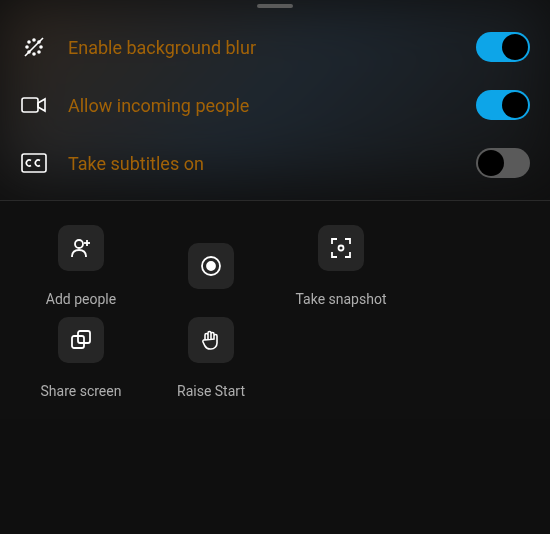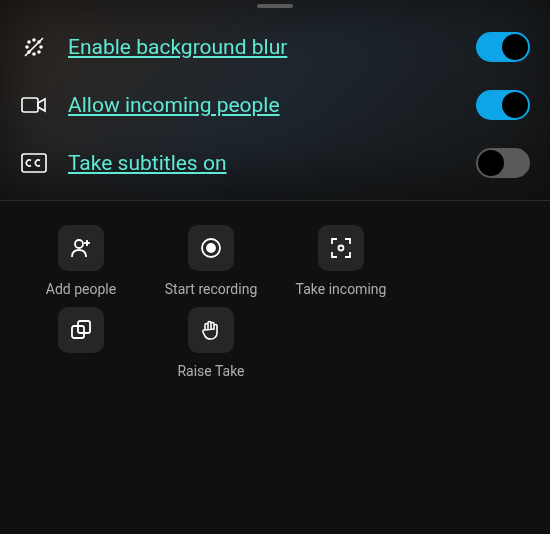--- a/index.html
+++ b/index.html
@@ -26,23 +26,22 @@
       padding:14px 20px; gap:20px;
       cursor:pointer;
     }
     .row .icon-slot {
       width:28px; height:24px;
       display:flex; align-items:center; justify-content:center;
       flex-shrink:0;
     }
     .row .label {
       flex:1;
-      font-size:21px; font-weight:400;
-      color:#5eead4;
-      text-decoration:underline;
+      font-size:18px; font-weight:400;
+      color:#a16207;
     }
     .toggle {
       width:54px; height:30px; border-radius:15px;
       position:relative; flex-shrink:0;
     }
     .toggle .knob {
       width:26px; height:26px; border-radius:13px;
       background:#000; position:absolute; top:2px;
     }
     .toggle.on { background:#0da5e8; }
@@ -54,21 +53,21 @@
     }
     .actions {
       background:#101010;
       padding:24px 16px 20px 16px;
       display:flex; flex-wrap:wrap;
       gap:10px 0;
     }
     .action {
       width:130px;
       display:flex; flex-direction:column; align-items:center;
-      gap:10px; cursor:pointer;
+      gap:20px; cursor:pointer;justify-content:center;
     }
     .action .tile {
       width:46px; height:46px; border-radius:10px;
       background:#262626;
       display:flex; align-items:center; justify-content:center;
     }
     .action .caption {
       font-size:14px; color:#aeaeae;
     }
     svg { display:block; }
@@ -149,54 +148,54 @@
 
     <div class="action">
       <div class="tile">
           <span>
         <svg width="24" height="24" viewBox="0 0 24 24" fill="none" stroke="#fff" stroke-width="1.8">
           <circle cx="12" cy="12" r="9"></circle>
               <circle cx="12" cy="12" r="4" fill="#fff"></circle>
         </svg>
       </span>
         </div>
-      <span class="caption">Start recording</span>
     </div>
 
     <div class="action">
       <div class="tile">
           <span>
         <svg width="24" height="24" viewBox="0 0 24 24" fill="none" stroke="#fff" stroke-width="1.8">
           <path d="M3 8 V3 H8"></path>
               <path d="M16 3 H21 V8"></path>
               <path d="M21 16 V21 H16"></path>
               <path d="M8 21 H3 V16"></path>
           <circle cx="12" cy="12" r="2.5"></circle>
         </svg>
       </span>
         </div>
-      <span class="caption">Take incoming</span>
+      <span class="caption">Take snapshot</span>
     </div>
 
     <div class="action">
       <div class="tile">
           <span>
         <svg width="24" height="24" viewBox="0 0 24 24" fill="none" stroke="#fff" stroke-width="1.8">
           <rect x="3" y="8" width="12" height="12" rx="2"></rect>
               <rect x="9" y="3" width="12" height="12" rx="2"></rect>
         </svg>
       </span>
         </div>
+      <span class="caption">Share screen</span>
     </div>
 
     <div class="action">
       <div class="tile">
           <span>
         <svg width="24" height="24" viewBox="0 0 24 24" fill="none" stroke="#fff" stroke-width="1.6">
           <path d="M6 12 V7 a1.5 1.5 0 0 1 3 0 V11 M9 11 V5 a1.5 1.5 0 0 1 3 0 V11 M12 11 V6 a1.5 1.5 0 0 1 3 0 V11 M15 11 V8 a1.5 1.5 0 0 1 3 0 V15 a6 6 0 0 1 -6 6 H11 a6 6 0 0 1 -5 -3 L4 14 a1.5 1.5 0 0 1 2 -2 Z"></path>
         </svg>
       </span>
         </div>
-      <span class="caption">Raise Take</span>
+      <span class="caption">Raise Start</span>
     </div>
 
   </div>
 </div>
 
 </body></html>

